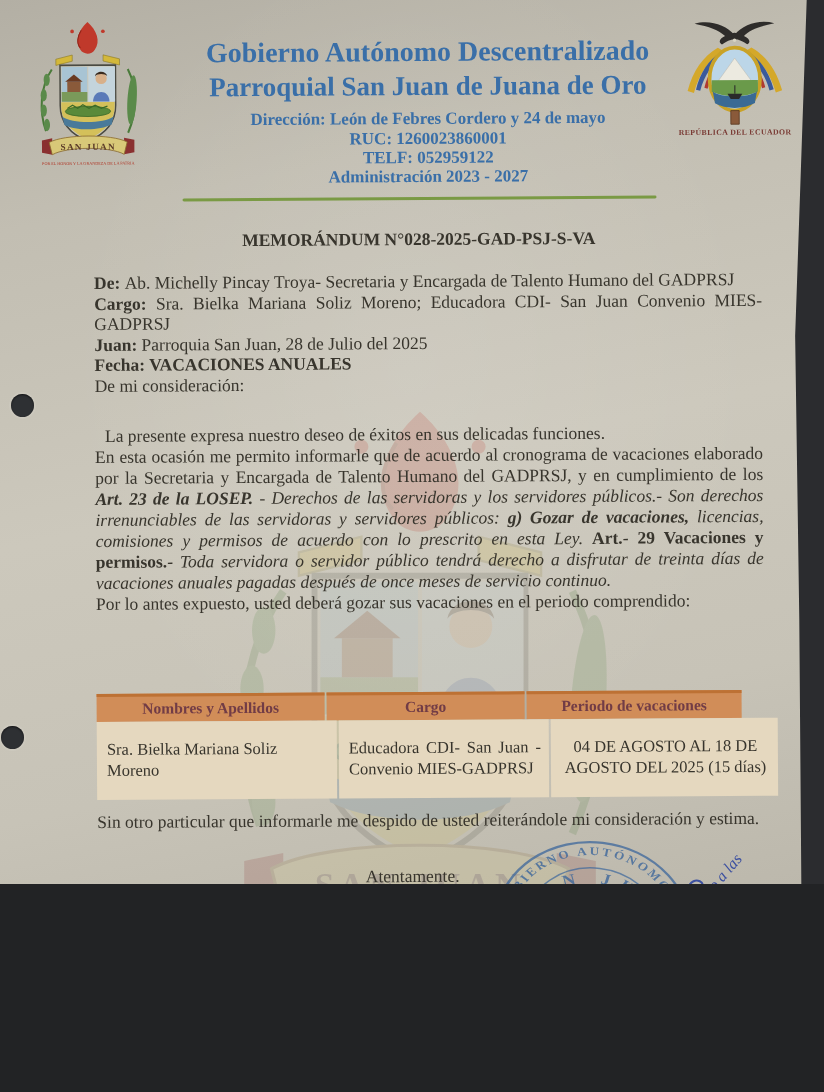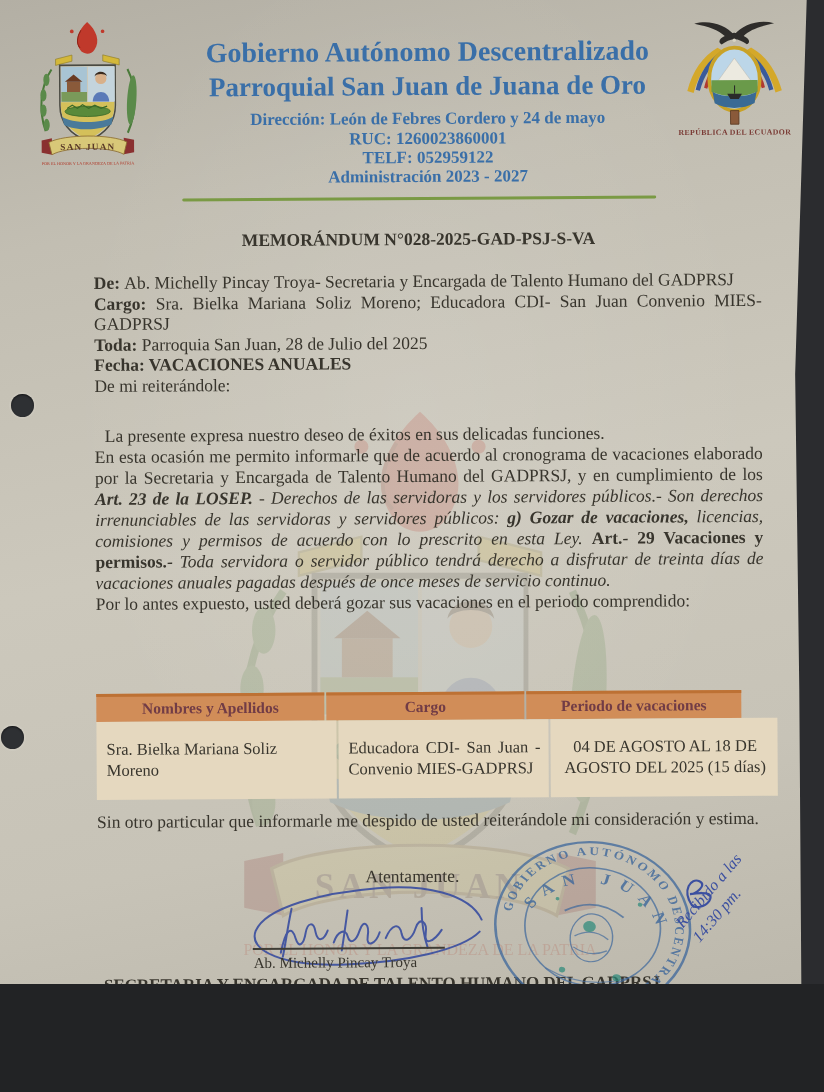--- a/index.html
+++ b/index.html
@@ -1,17 +1,17 @@
 <!DOCTYPE html>
 <html style="--photo_bg: #2b2c2f; --header_blue: #3a6fa8; --rule_green: #7a9a44; --ink: #38352d; --table_header_bg: #d18d58; --table_header_text: #713c46; --table_row_bg: #e5d8bf; --stamp_blue: #40699c; --stamp_teal: #2a8a7a; --pen_blue: #3c50a0; --seal_red: #c0392b;"><head>
 <meta charset="utf-8">
 <style>
   html,body{margin:0;padding:0;}
   body{background:#222325;font-family:"Liberation Serif","DejaVu Serif",serif;}
-  #frame{position:relative;width:824px;height:984px;overflow:hidden;background:var(--photo_bg,#2b2c2f);}
+  #frame{position:relative;width:824px;height:884px;overflow:hidden;background:var(--photo_bg,#2b2c2f);}
   #paper{position:absolute;inset:0;
     background:
       radial-gradient(ellipse at 50% 42%, rgba(255,255,255,.10), rgba(0,0,0,0) 60%),
       linear-gradient(168deg,#b3afa4 0%,#c2beb2 22%,#ccc8bc 52%,#c7c3b7 78%,#bcb8ac 100%);
     clip-path:polygon(0 0,97.9% 0,96.5% 38%,97% 70%,97.25% 100%,0 100%);}
   #content{position:absolute;inset:0;transform:rotate(-0.35deg);color:var(--ink,#38352d);}
 
   .hole{position:absolute;border-radius:50%;background:#2e3033;box-shadow:inset 0 1px 2px rgba(0,0,0,.6),0 0 0 2px rgba(255,255,255,.08);}
   #hole-1{left:11px;top:394px;width:23px;height:23px;}
   #hole-2{left:1px;top:726px;width:23px;height:23px;}
@@ -145,23 +145,23 @@
       <div class="l5">TELF: 052959122</div>
       <div class="l6">Administración 2023 - 2027</div>
     </div>
     <div id="green-rule"></div>
 
     <div id="memo-title">MEMORÁNDUM N°028-2025-GAD-PSJ-S-VA</div>
 
     <div id="fields">
       <div><span class="seg-bold">De: </span><span class="seg-normal">Ab. Michelly Pincay Troya- Secretaria y Encargada de Talento Humano del GADPRSJ</span></div>
       <div><span class="seg-bold">Cargo: </span><span class="seg-normal">Sra. Bielka Mariana Soliz Moreno; Educadora CDI- San Juan Convenio MIES-GADPRSJ</span></div>
-      <div><span class="seg-bold">Toda: </span><span class="seg-normal">Parroquia San Juan, 28 de Julio del 2025</span></div>
+      <div><span class="seg-bold">Juan: </span><span class="seg-normal">Parroquia San Juan, 28 de Julio del 2025</span></div>
       <div><span class="seg-bold">Fecha: </span><span class="seg-bold">VACACIONES ANUALES</span></div>
-      <div><span class="seg-normal">De mi reiterándole:</span></div>
+      <div><span class="seg-normal">De mi consideración:</span></div>
     </div>
 
     <div id="body-text">
       <p id="p1">La presente expresa nuestro deseo de éxitos en sus delicadas funciones.</p>
       <p id="p2"><span class="seg-normal">En esta ocasión me permito informarle que de acuerdo al cronograma de vacaciones elaborado por la Secretaria y Encargada de Talento Humano del GADPRSJ, y en cumplimiento de los </span><span class="seg-bolditalic">Art. 23 de la LOSEP. </span><span class="seg-italic">- Derechos de las servidoras y los servidores públicos.- Son derechos irrenunciables de las servidoras y servidores públicos: </span><span class="seg-bolditalic">g) Gozar de vacaciones,</span><span class="seg-italic"> licencias, comisiones y permisos de acuerdo con lo prescrito en esta Ley. </span><span class="seg-bold">Art.- 29 Vacaciones y permisos.- </span><span class="seg-italic">Toda servidora o servidor público tendrá derecho a disfrutar de treinta días de vacaciones anuales pagadas después de once meses de servicio continuo.</span></p>
       <p id="p3">Por lo antes expuesto, usted deberá gozar sus vacaciones en el periodo comprendido:</p>
     </div>
 
     <div id="vac-table">
       <div class="t-row">

